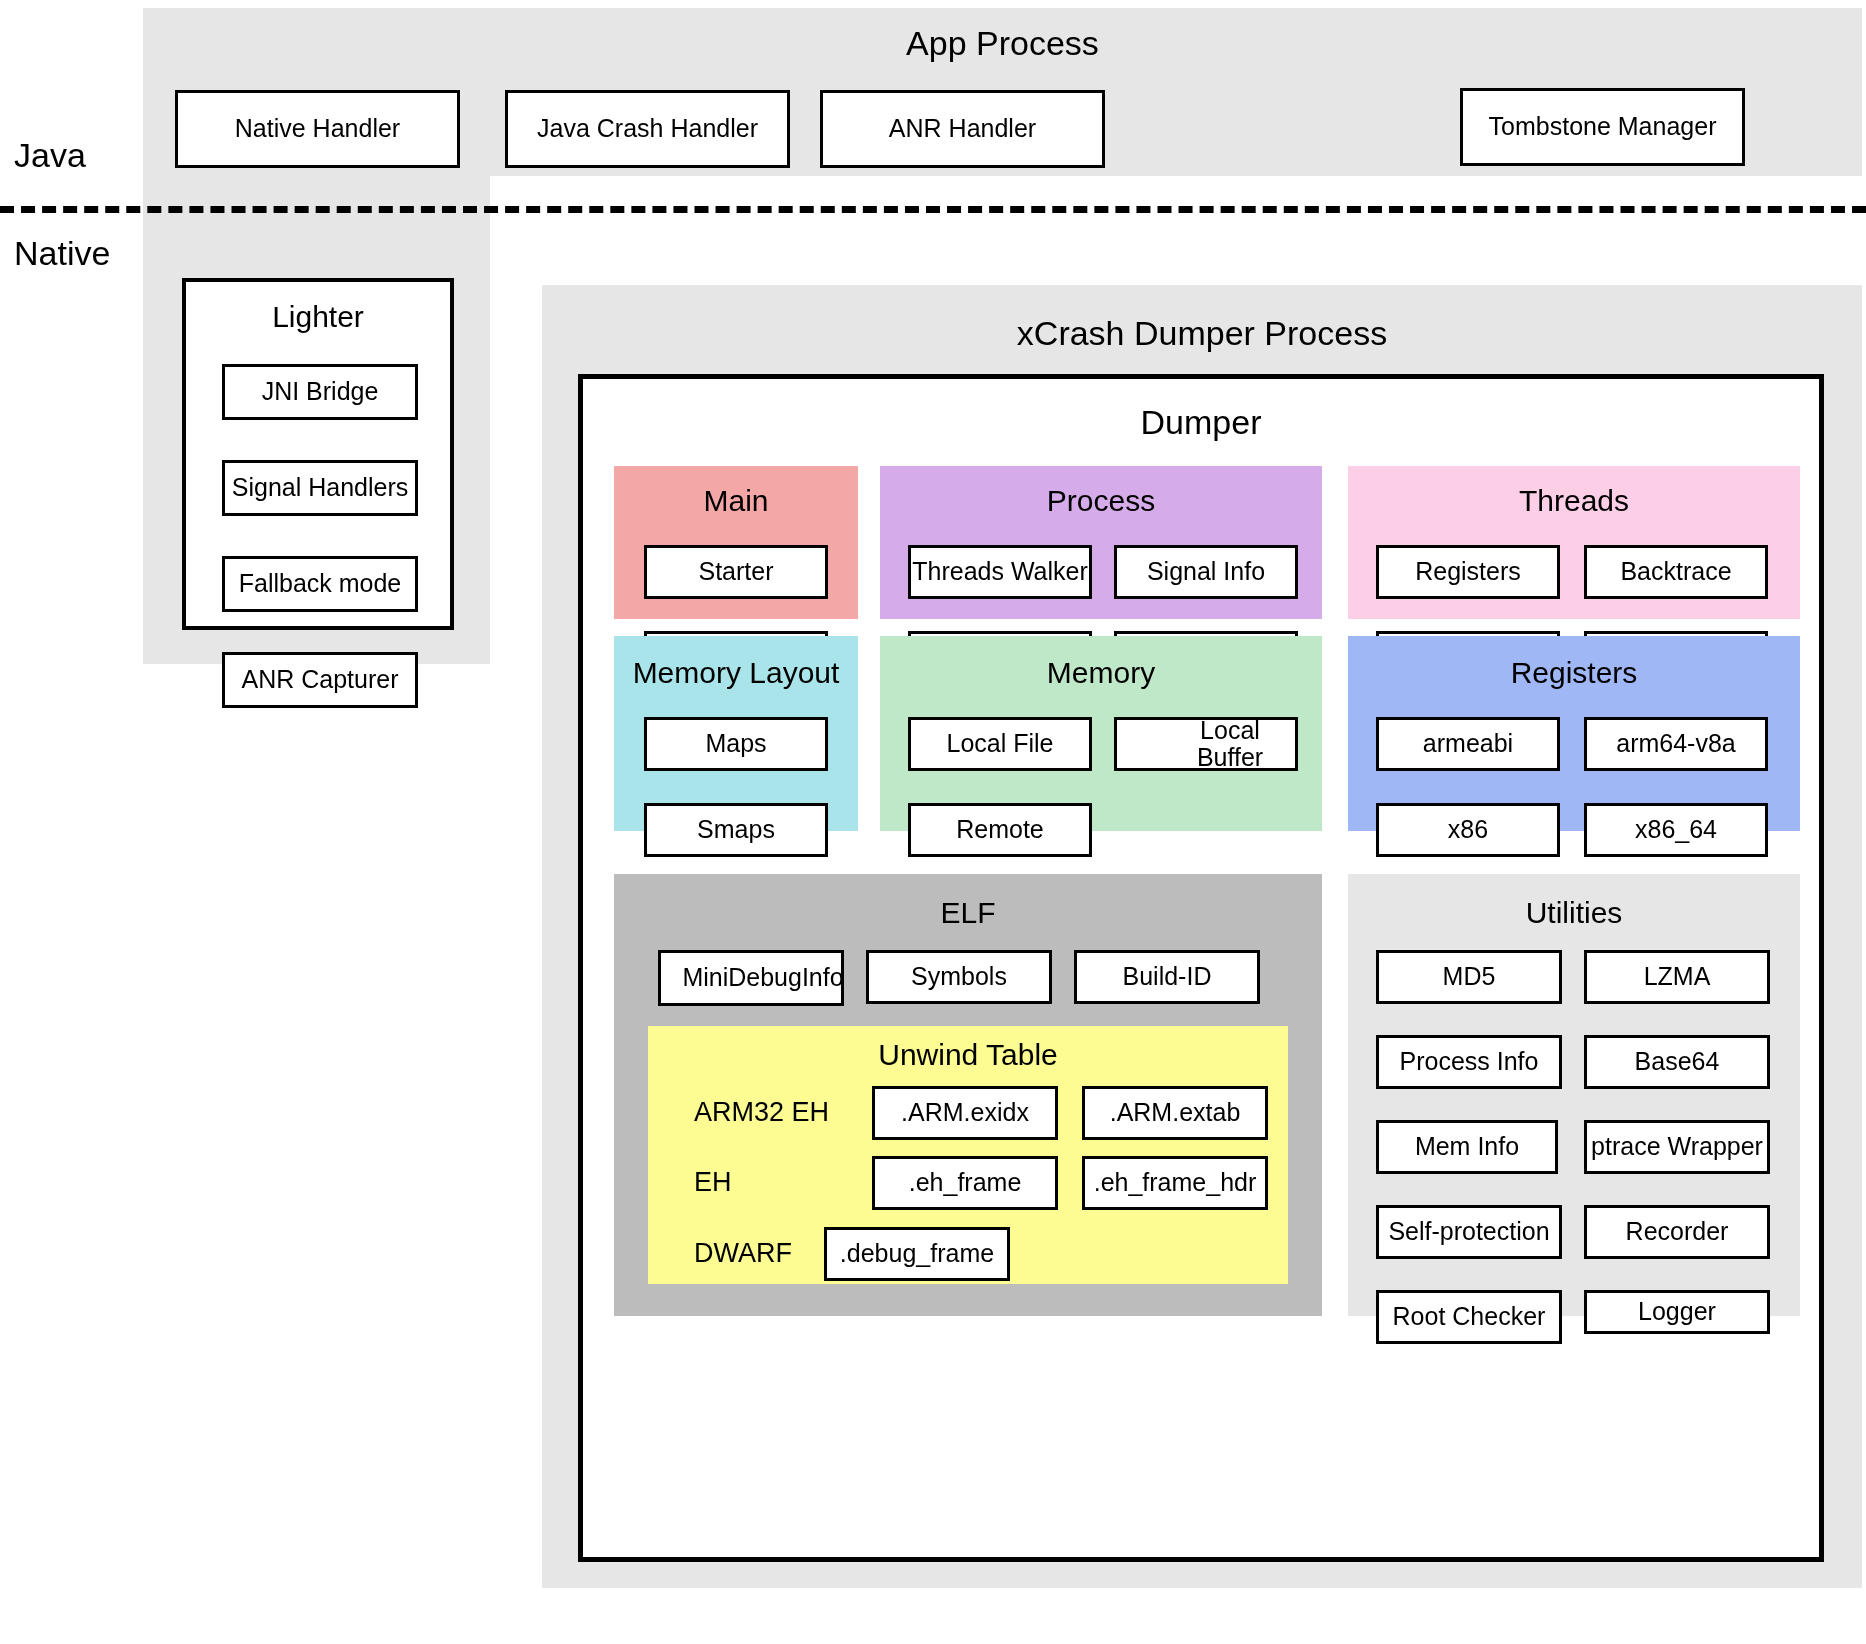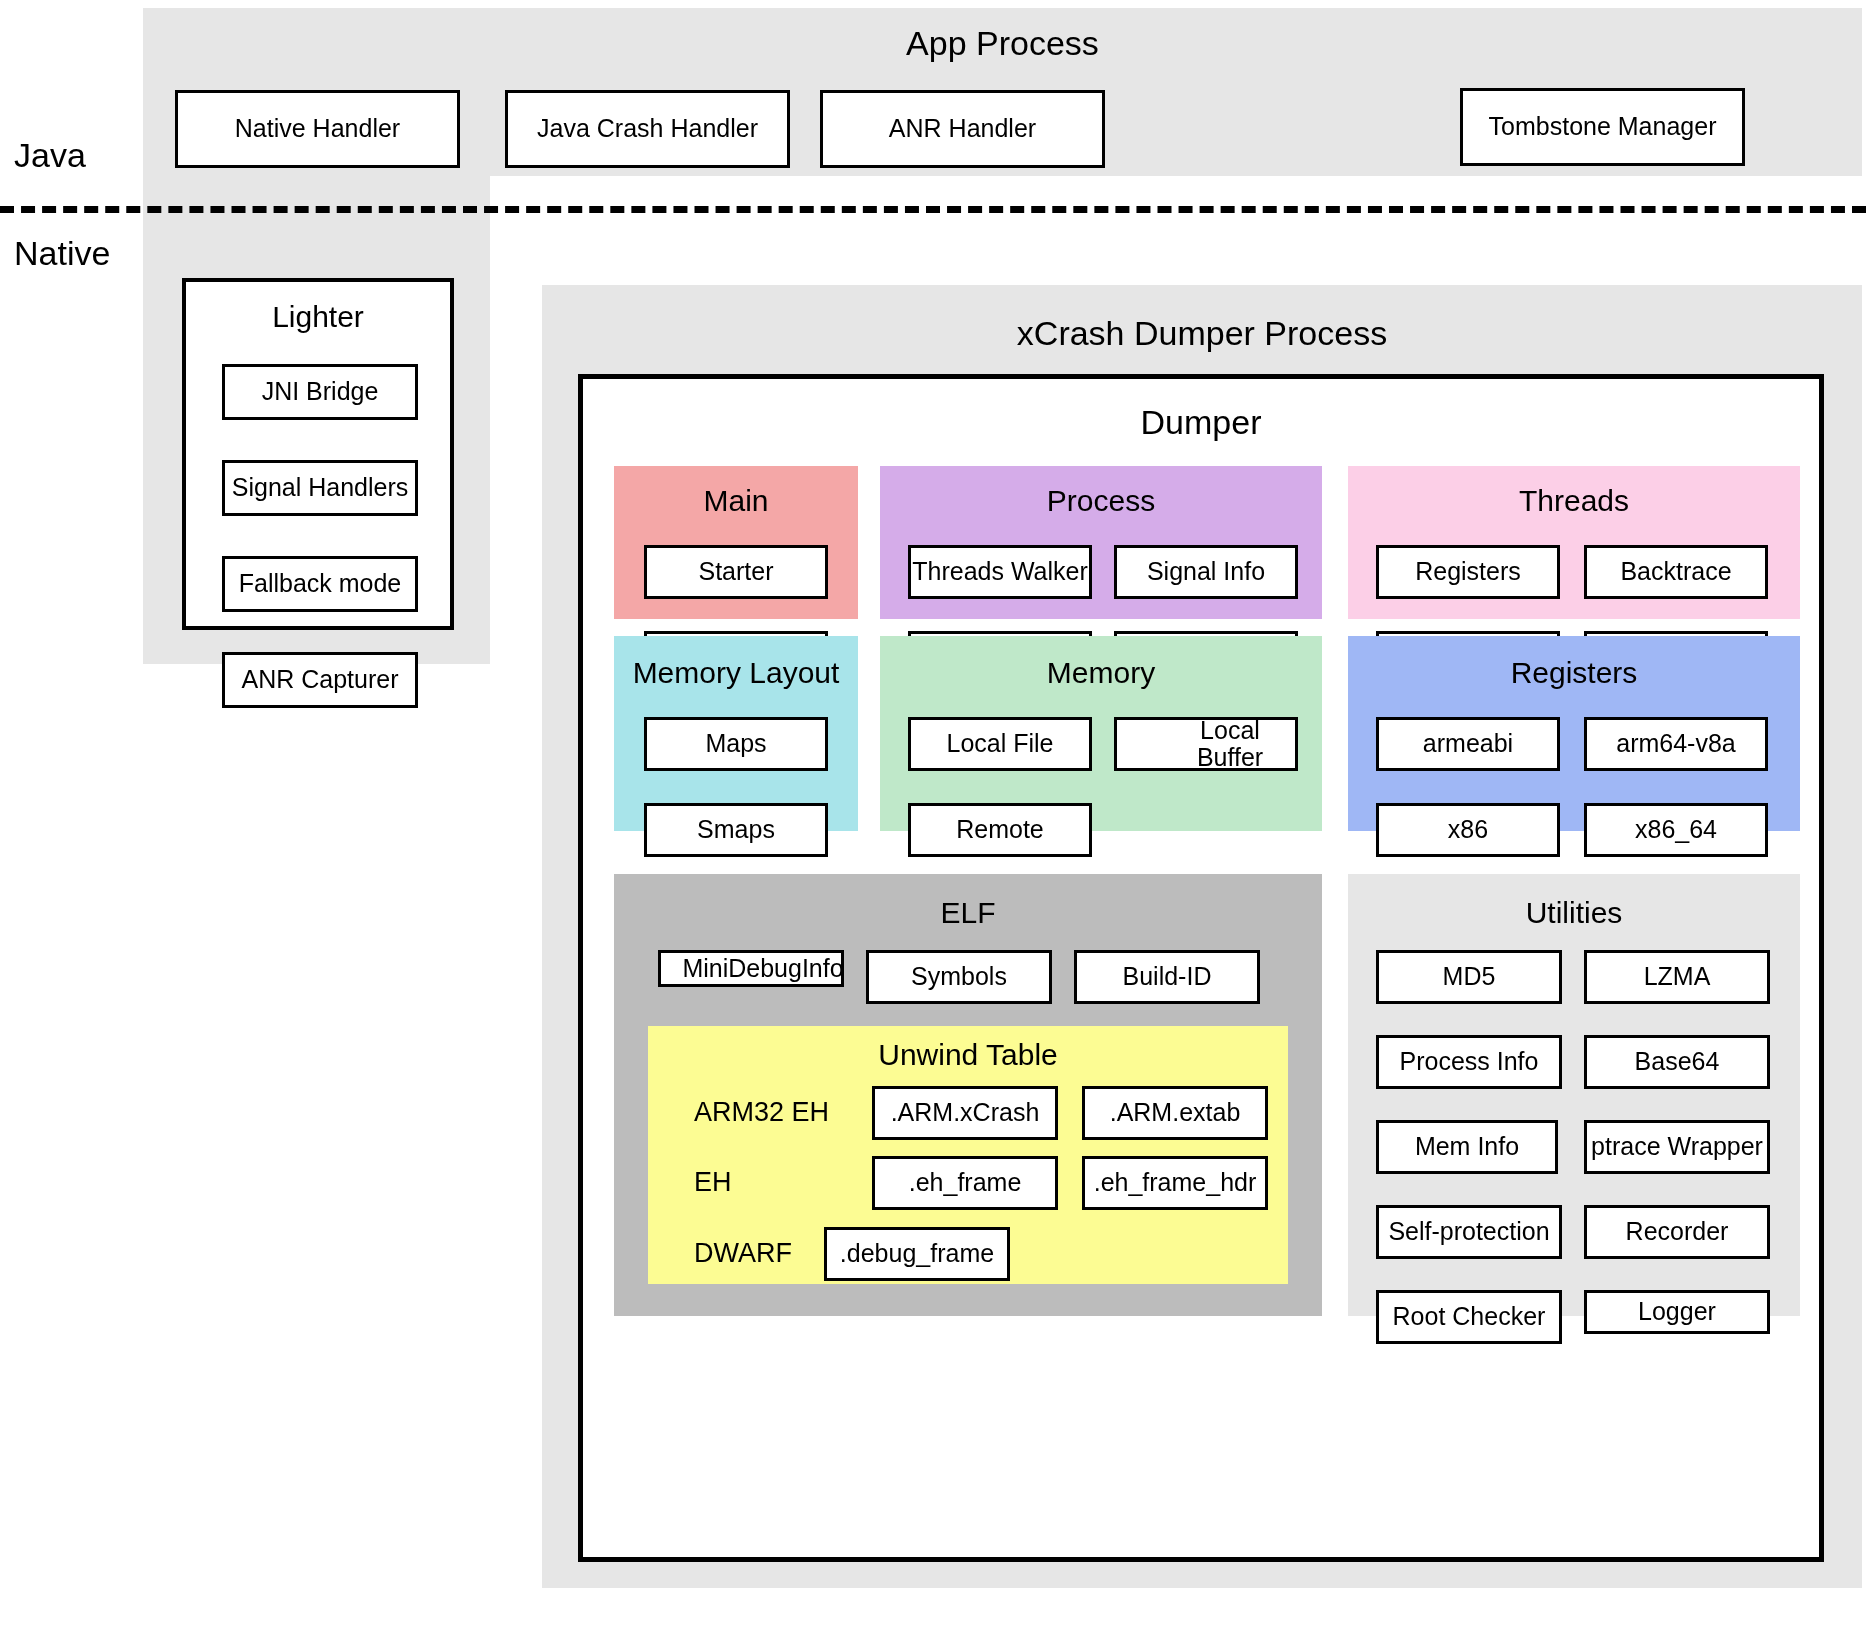--- a/index.html
+++ b/index.html
@@ -171,29 +171,29 @@
 
   <div class="abs pane" id="pane-registers"></div>
   <div class="abs grouptitle" style="left:1348px; top:658px; width:452px;">Registers</div>
   <div class="abs leafbox" style="left:1376px; top:717px; width:184px; height:54px;">armeabi</div>
   <div class="abs leafbox" style="left:1584px; top:717px; width:184px; height:54px;">arm64-v8a</div>
   <div class="abs leafbox" style="left:1376px; top:803px; width:184px; height:54px;">x86</div>
   <div class="abs leafbox" style="left:1584px; top:803px; width:184px; height:54px;">x86_64</div>
 
   <div class="abs pane" id="pane-elf"></div>
   <div class="abs grouptitle" style="left:614px; top:898px; width:708px;">ELF</div>
-  <div class="abs leafbox" style="left:658px; top:950px; width:186px; height:37px;padding-left:24px;">MiniDebugInfo</div>
+  <div class="abs leafbox" style="left:658px; top:950px; width:186px; height:56px;padding-left:24px;">MiniDebugInfo</div>
   <div class="abs leafbox" style="left:866px; top:950px; width:186px; height:54px;">Symbols</div>
   <div class="abs leafbox" style="left:1074px; top:950px; width:186px; height:54px;">Build-ID</div>
 
   <div class="abs pane" id="pane-unwind"></div>
   <div class="abs grouptitle" style="left:648px; top:1040px; width:640px;">Unwind Table</div>
 
   <div class="abs rowlabel" style="left:694px; top:1099px; width:180px;">ARM32 EH</div>
-  <div class="abs leafbox" style="left:872px; top:1086px; width:186px; height:54px;">.ARM.xCrash</div>
+  <div class="abs leafbox" style="left:872px; top:1086px; width:186px; height:54px;">.ARM.exidx</div>
   <div class="abs leafbox" style="left:1082px; top:1086px; width:186px; height:54px;">.ARM.extab</div>
 
   <div class="abs rowlabel" style="left:694px; top:1169px; width:180px;">EH</div>
   <div class="abs leafbox" style="left:872px; top:1156px; width:186px; height:54px;">.eh_frame</div>
   <div class="abs leafbox" style="left:1082px; top:1156px; width:186px; height:54px;">.eh_frame_hdr</div>
 
   <div class="abs rowlabel" style="left:694px; top:1240px; width:180px;">DWARF</div>
   <div class="abs leafbox" style="left:824px; top:1227px; width:186px; height:54px;">.debug_frame</div>
 
   <div class="abs pane" id="pane-utils"></div>

